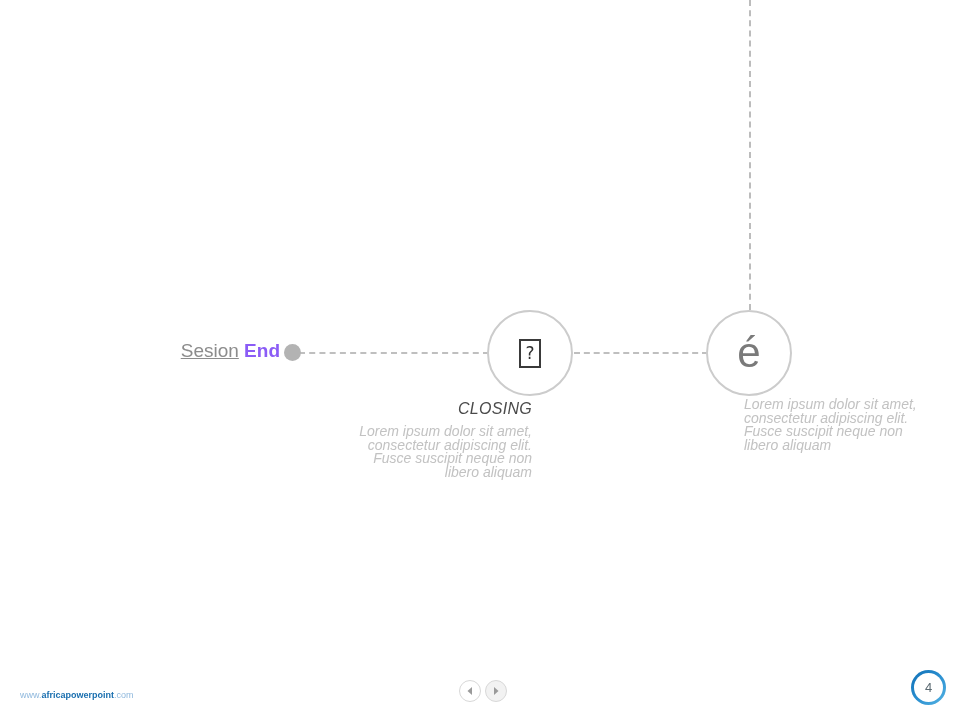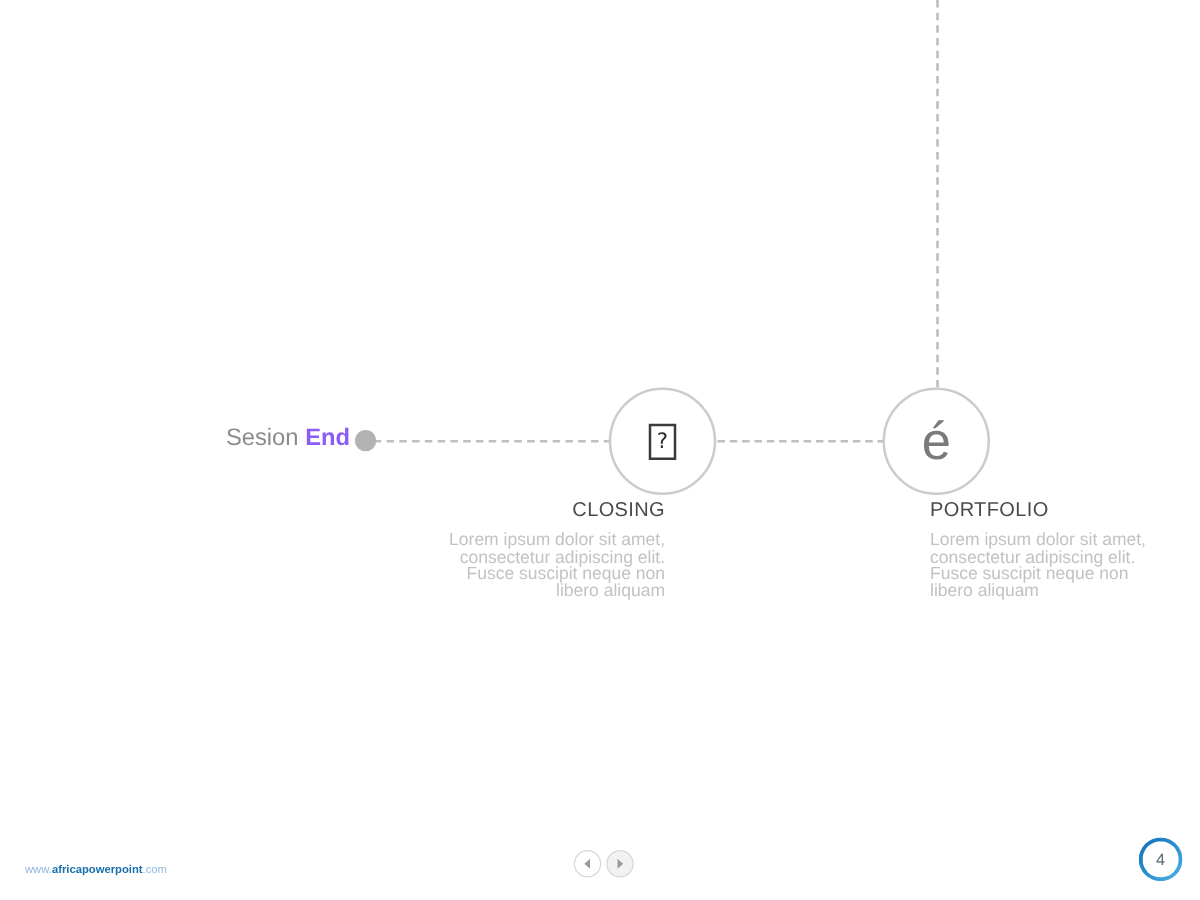--- a/index.html
+++ b/index.html
@@ -66,20 +66,21 @@
     width: 160px;
     text-align: right;
     font-size: 19px;
     line-height: 26px;
     white-space: nowrap;
     color: #8c8c8c;
   }
   .session-label .light {
     color: #8c8c8c;
     font-weight: 400;
+    text-decoration: underline;
   }
   .session-label .bold {
     color: #8b5cf6;
     font-weight: 700;
   }
 
   
   .node-circle {
     position: absolute;
     width: 86px;
@@ -114,20 +115,21 @@
     line-height: 1;
     color: #7a7a7a;
     font-weight: 400;
     font-family: "Liberation Sans", sans-serif;
   }
 
   
   .block {
     position: absolute;
     width: 192px;
+    font-style: italic;
   }
   .block-closing {
     left: 340px;
     top: 398px;
     text-align: right;
   }
   .block-portfolio {
     left: 744px;
     top: 398px;
     text-align: left;
@@ -229,21 +231,20 @@
   <div class="node-circle node-circle-2">
     <div class="accent-glyph">é</div>
   </div>
 
   <div class="block block-closing">
     <div class="block-title">CLOSING</div>
     <div class="block-body">Lorem ipsum dolor sit amet, consectetur adipiscing elit. Fusce suscipit neque non libero aliquam</div>
   </div>
 
   <div class="block block-portfolio">
-    <div class="block-title">PORTFOLIO</div>
     <div class="block-body">Lorem ipsum dolor sit amet, consectetur adipiscing elit. Fusce suscipit neque non libero aliquam</div>
   </div>
 
   <div class="footer-url">
     <span class="url-dim">www.</span><span class="url-strong">africapowerpoint</span><span class="url-dim">.com</span>
   </div>
 
   <div class="nav-arrows">
     <div class="nav-btn nav-prev">
       <svg width="10" height="10" viewBox="0 0 10 10">

